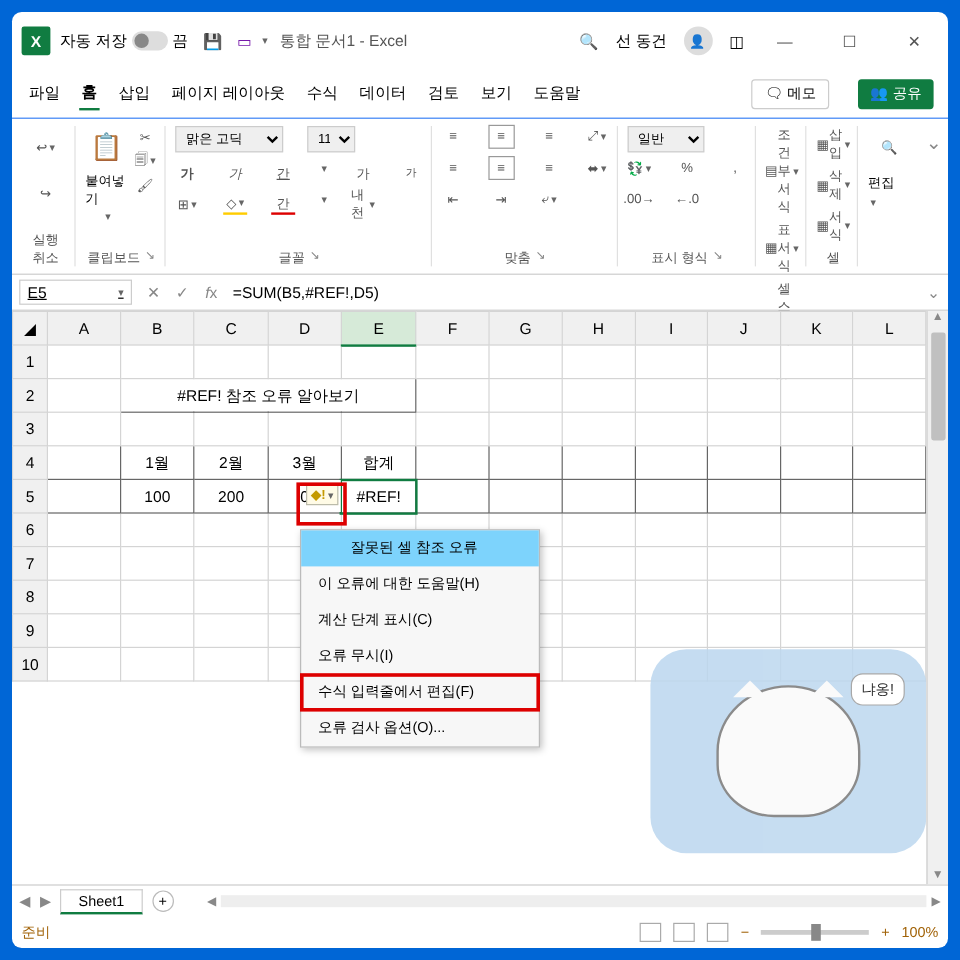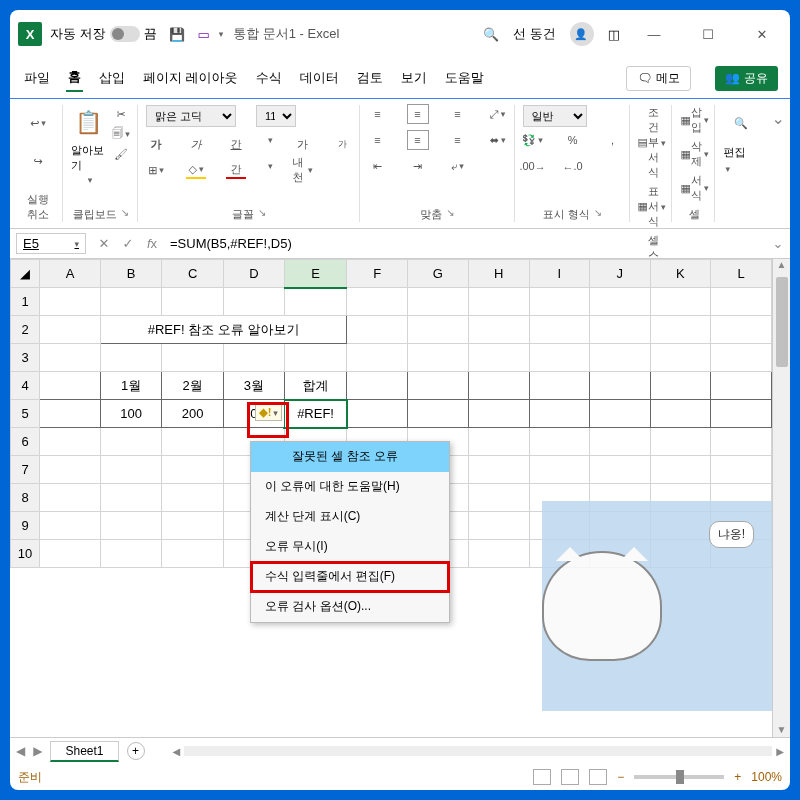--- a/index.html
+++ b/index.html
@@ -37,21 +37,21 @@
 .rbtn-stack { display: flex; flex-direction: column; gap: 2px; }
 .font-select { border: 1px solid #ccc; font-size: 11px; padding: 2px 4px; height: 22px; }
 .font-row { display: flex; gap: 20px; margin-bottom: 4px; justify-content: flex-end; }
 .font-col { display: flex; flex-direction: column; gap: 4px; }
 .underline-red { border-bottom: 2px solid #d00; }
 .underline-yellow { border-bottom: 2px solid #fc0; }
 .ribbon-launcher { font-size: 10px; color: #888; }
 
 
 .formula-bar { display: flex; align-items: center; border-bottom: 1px solid #ccc; height: 30px; font-size: 13px; }
-.name-box { width: 70px; border: 1px solid #ccc; margin: 2px 6px; padding: 2px 6px; display: flex; align-items: center; justify-content: space-between; text-decoration: underline; }
+.name-box { width: 94px; border: 1px solid #ccc; margin: 2px 6px; padding: 2px 6px; display: flex; align-items: center; justify-content: space-between; text-decoration: underline; }
 .fb-btn { width: 24px; display: flex; justify-content: center; color: #888; }
 .formula-input { flex: 1; padding: 0 6px; }
 
 
 .grid-area { flex: 1; display: flex; overflow: hidden; }
 .grid-main { flex: 1; overflow: hidden; position: relative; }
 table.sheet { border-collapse: collapse; width: 100%; font-size: 13px; }
 .sheet th, .sheet td { border: 1px solid #d4d4d4; height: 28px; text-align: center; background: #fff; }
 .sheet thead th { background: #f0f0f0; font-weight: normal; width: 64px; }
 .sheet .rowhdr { background: #f0f0f0; width: 30px; font-weight: normal; }
@@ -79,21 +79,21 @@
 .sheet-nav { display: flex; gap: 4px; color: #888; }
 .hscroll { flex: 1; display: flex; align-items: center; gap: 4px; margin-left: 20px; }
 .hscroll-track { flex: 1; height: 10px; background: #eee; position: relative; }
 .status { display: flex; align-items: center; height: 26px; font-size: 12px; padding: 0 8px; gap: 10px; color: #a16207; }
 .status-right { margin-left: auto; display: flex; align-items: center; gap: 10px; }
 .zoom-slider { width: 90px; height: 4px; background: #ccc; position: relative; }
 .zoom-slider::after { content: ""; position: absolute; width: 8px; height: 14px; background: #888; top: -5px; left: 42px; }
 .view-btn { width: 18px; height: 16px; border: 1px solid #aaa; }
 
 
-.overlay-img { position: absolute; right: 0; bottom: 26px; width: 230px; height: 210px; background: #bcd7ef; opacity: .85; display: flex; align-items: center; justify-content: flex-start; }
+.overlay-img { position: absolute; right: 0; bottom: 26px; width: 230px; height: 170px; background: #bcd7ef; opacity: .85; display: flex; align-items: center; justify-content: center; border-radius: 30px; }
 .cat { width: 120px; height: 110px; border: 2px solid #777; border-radius: 50% 50% 40% 40%; background: #fafafa; position: relative; }
 .cat::before, .cat::after { content: ""; position: absolute; width: 0; height: 0; border: 14px solid transparent; border-bottom-color: #fafafa; top: -20px; }
 .cat::before { left: 12px; } .cat::after { right: 12px; }
 .bubble { position: absolute; top: 20px; right: 18px; background: #fff; border: 1px solid #999; padding: 4px 8px; border-radius: 10px; font-size: 12px; }
 
 .caret { font-size: 9px; color: #666; margin-left: 2px; }
 </style>
 </head>
 <body>
 
@@ -143,21 +143,21 @@
         <span class="rbtn rbtn-lg">↩<span class="caret">▾</span></span>
         <span class="rbtn rbtn-lg">↪</span>
       </div>
       <div class="ribbon-label">실행 취소</div>
     </div>
 
     <div class="ribbon-group">
       <div class="ribbon-content">
         <div class="rbtn-stack" style="align-items:center">
           <span class="rbtn rbtn-lg" style="font-size:22px">📋</span>
-          <span style="font-size:11px">알아보기</span>
+          <span style="font-size:11px">붙여넣기</span>
           <span class="caret">▾</span>
         </div>
         <div class="rbtn-stack">
           <span class="rbtn rbtn-sm">✂</span>
           <span class="rbtn rbtn-sm">🗐<span class="caret">▾</span></span>
           <span class="rbtn rbtn-sm">🖌</span>
         </div>
       </div>
       <div class="ribbon-label">
           <span>클립보드</span>

